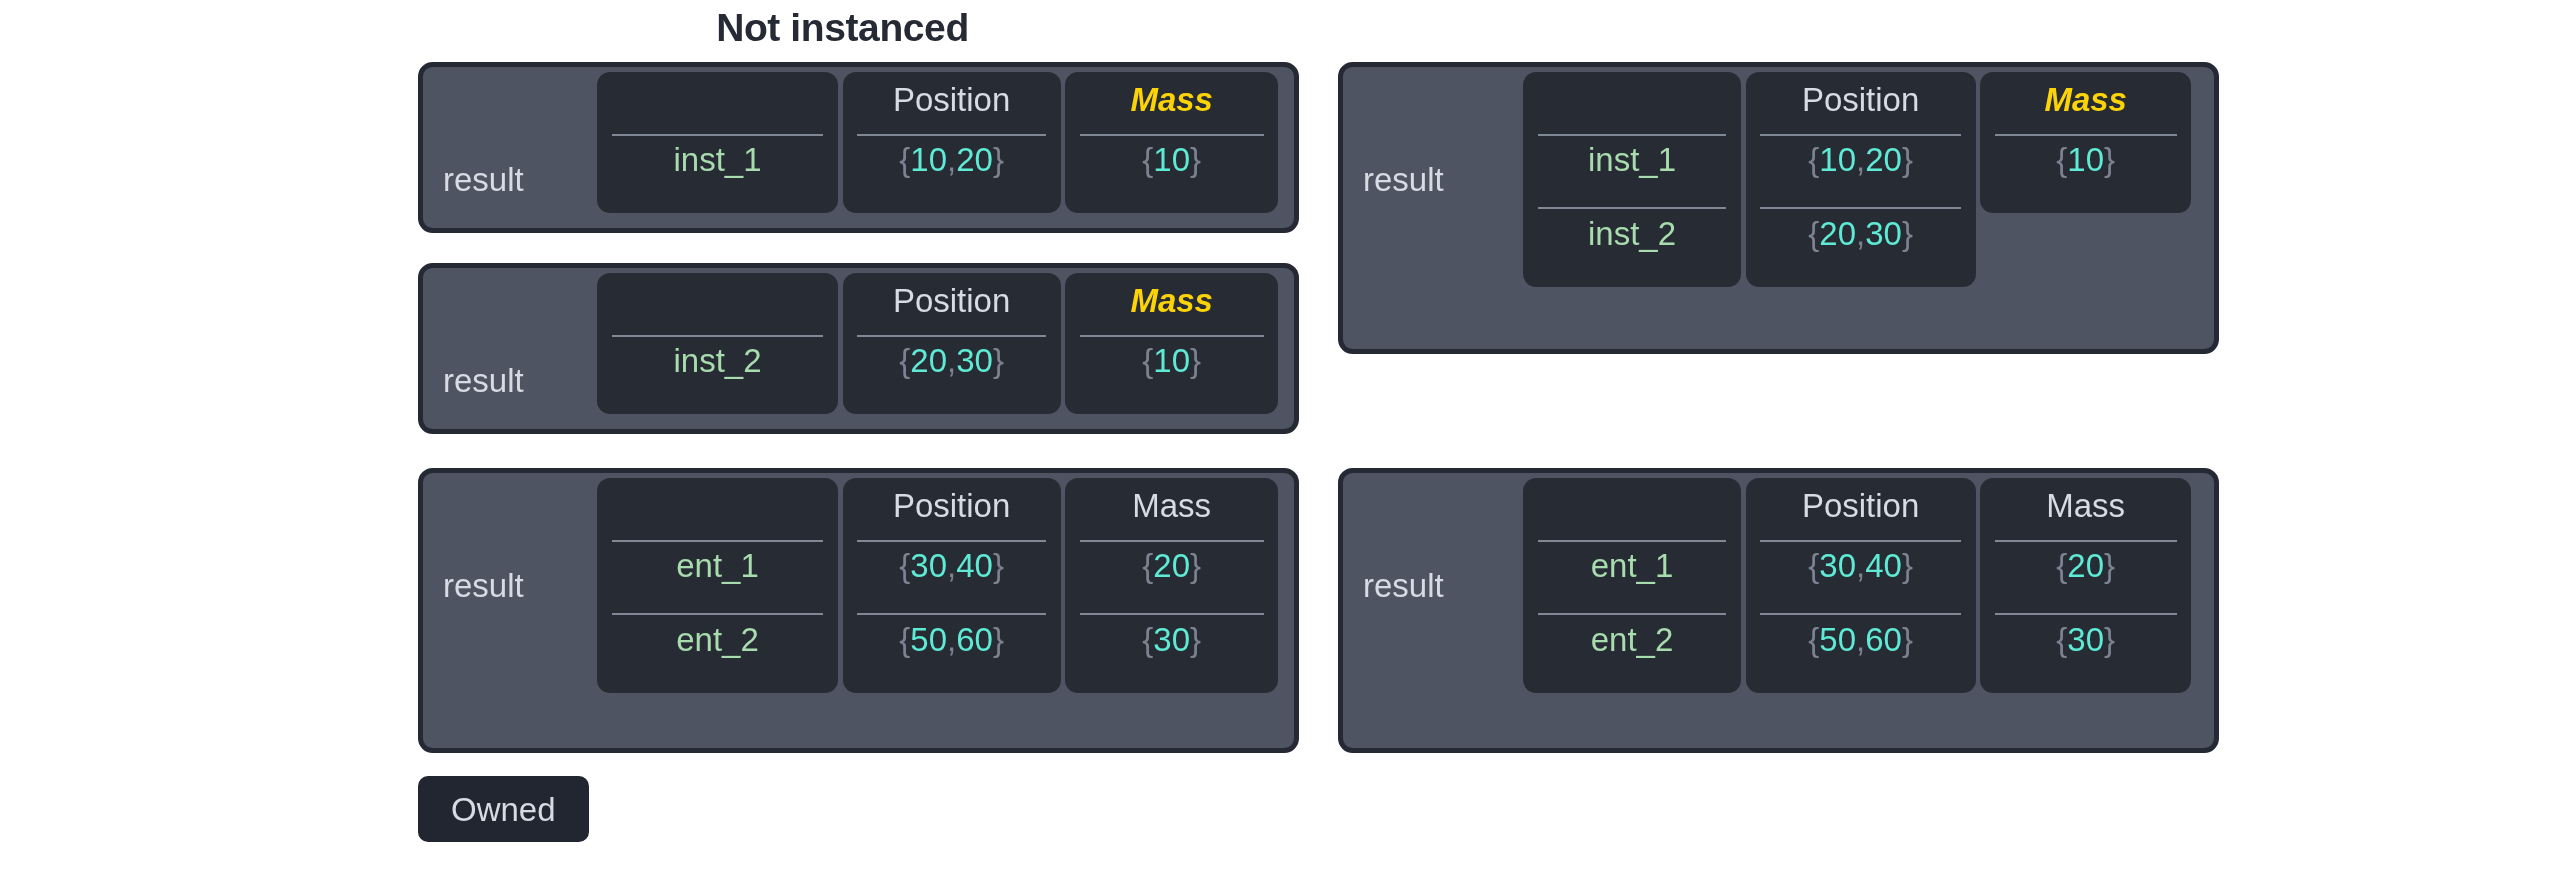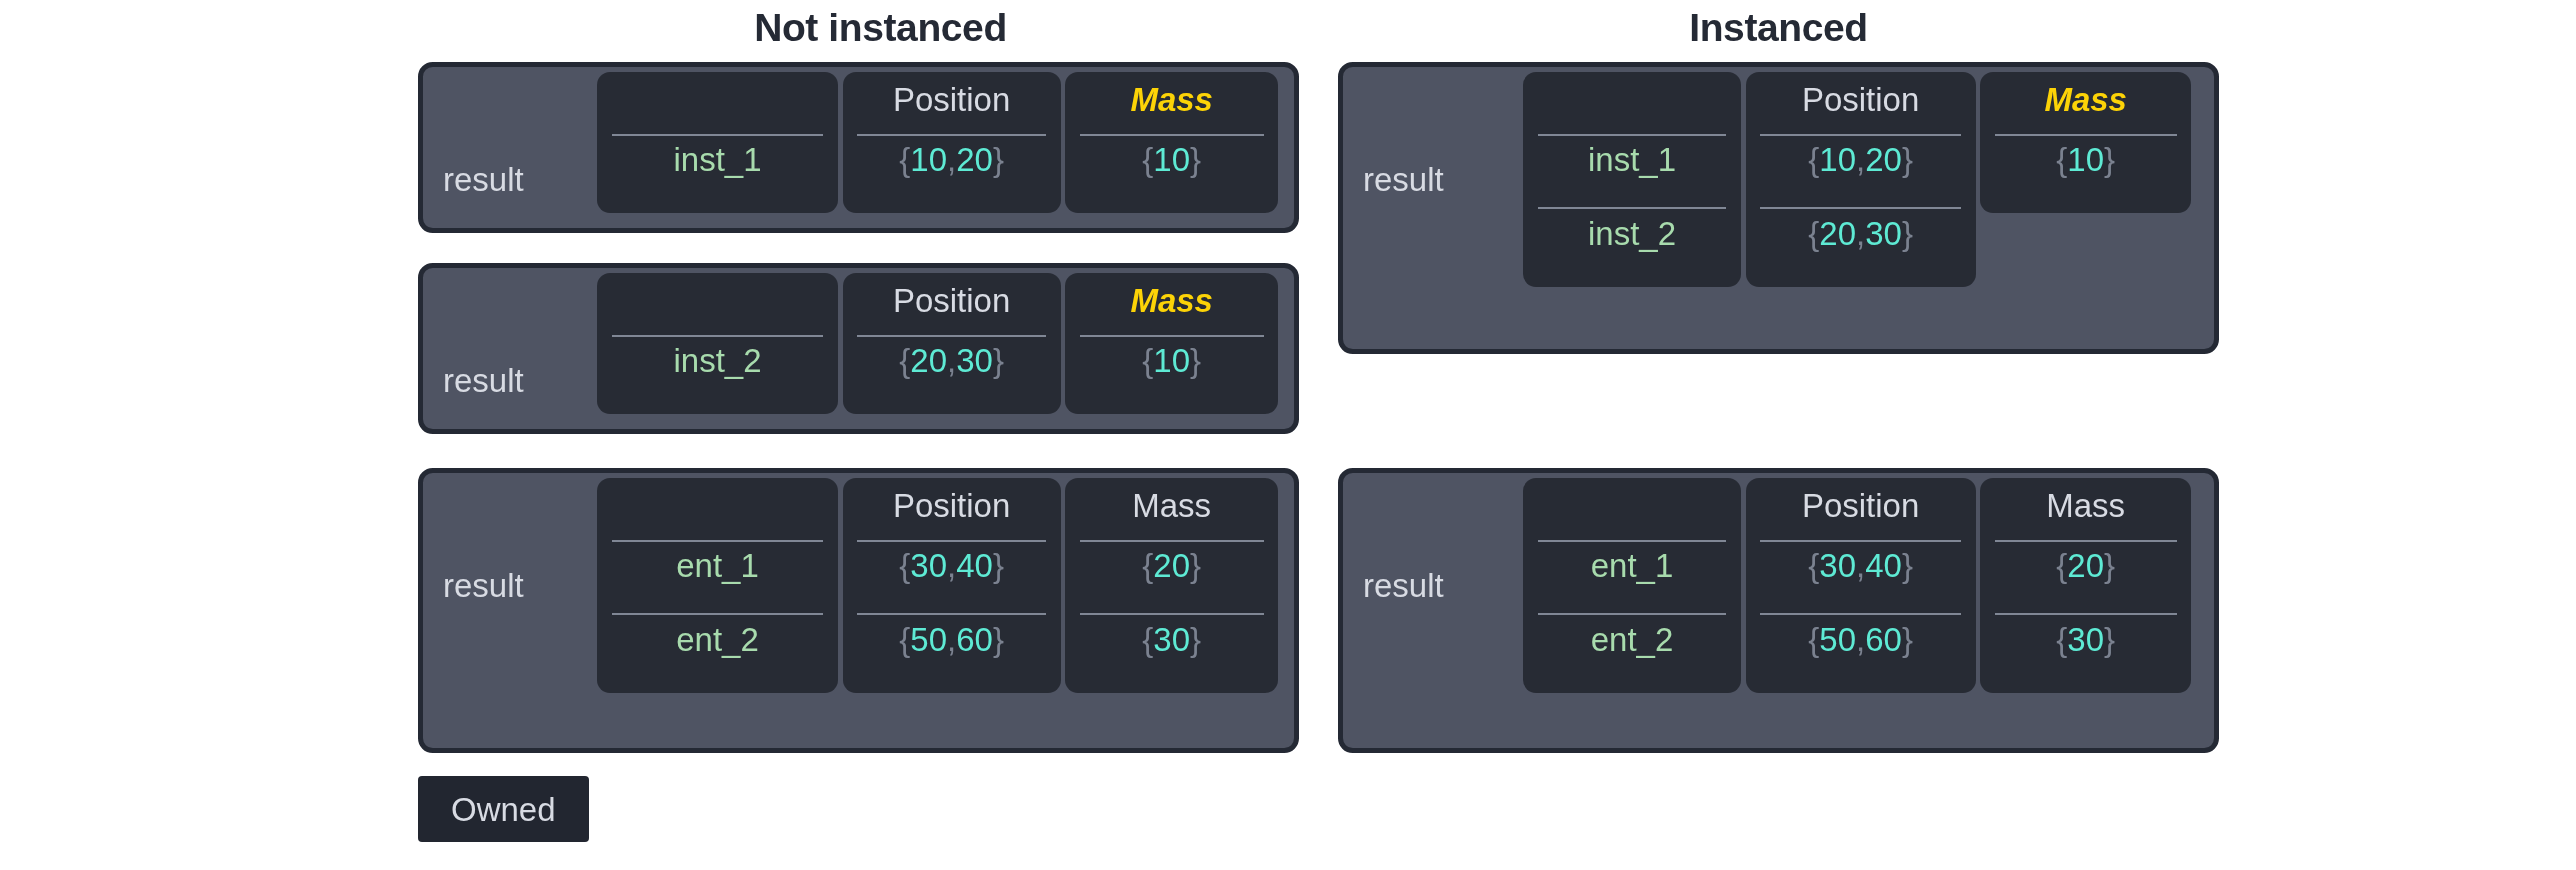--- a/index.html
+++ b/index.html
@@ -21,21 +21,21 @@
   
   .col-title {
     position: absolute;
     font-size: 39px;
     font-weight: bold;
     color: #252a35;
     letter-spacing: -0.4px;
     white-space: nowrap;
     text-align: center;
   }
-  #title-left  { left: 440px;  top: 5.5px; width: 881px; }
+  #title-left  { left: 402px;  top: 5.5px; width: 881px; }
   #title-right { left: 1338px; top: 5.5px; width: 881px; }
 
   
   .card {
     position: absolute;
     background: #4f5463;
     border: 5.5px solid #242934;
     border-radius: 14.7px;
     box-sizing: border-box;
     display: flex;
@@ -116,41 +116,40 @@
 
   
   .legend {
     position: absolute;
     display: flex;
     flex-direction: row;
     gap: 16.5px;
   }
   .chip {
     background: #222630;
-    border-radius: 4px;
+    border-radius: 10px;
     height: 66px;
     display: flex;
     align-items: center;
     justify-content: center;
     padding: 0 33px;
     font-size: 33px;
     line-height: 1;
     white-space: nowrap;
   }
   .chip.owned  { color: #d8dbe3; font-style: normal; }
   .chip.shared { color: #fcd307; font-style: italic; font-weight: bold; }
 </style>
 </head>
 <body>
 
 <div class="page">
 
   <div class="col-title" id="title-left">Not instanced</div>
 
-  <div class="col-title" id="title-right">Instanced</div>
 
   <div id="tables-layer">
       <div class="card" style="left: 418px; top: 62px; width: 881px; height: 171px;">
         <div class="owner-col" style="flex-basis: 174px;">
           <div class="owner-label" style="padding-bottom: 32px;">result</div>
         </div>
         <div class="cols">
           <div class="col" style="width: 241px;">
             <div class="col-head blank">&nbsp;</div>
             <div class="cell name">

